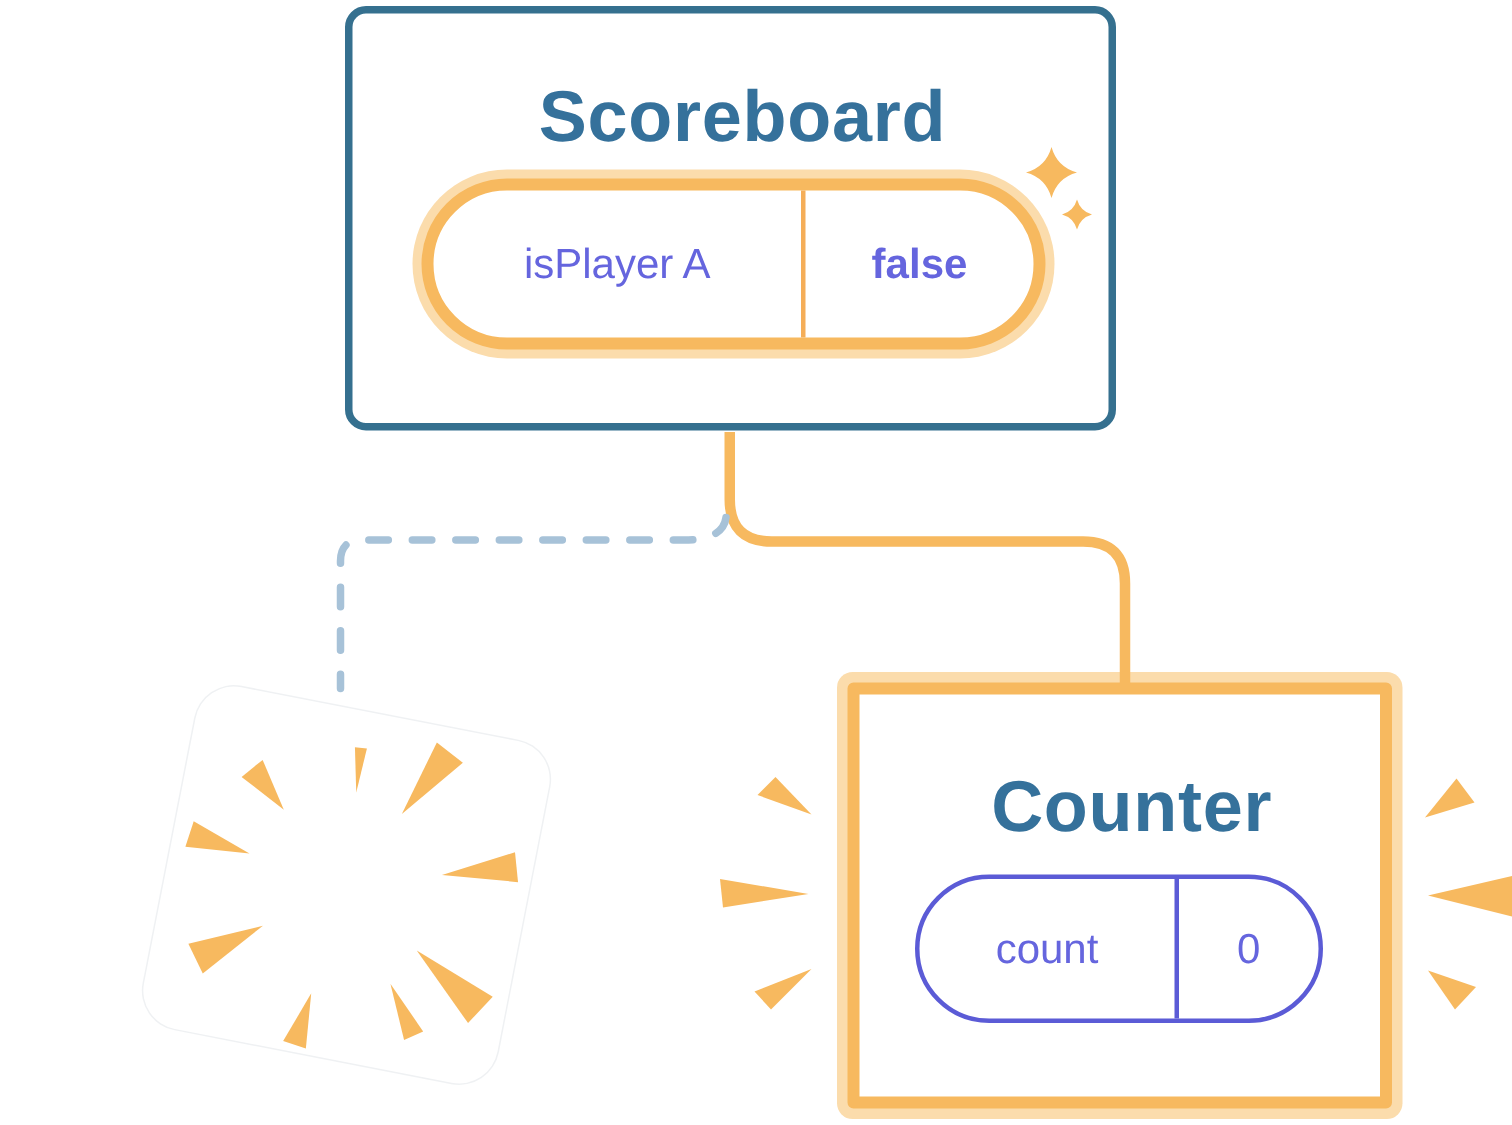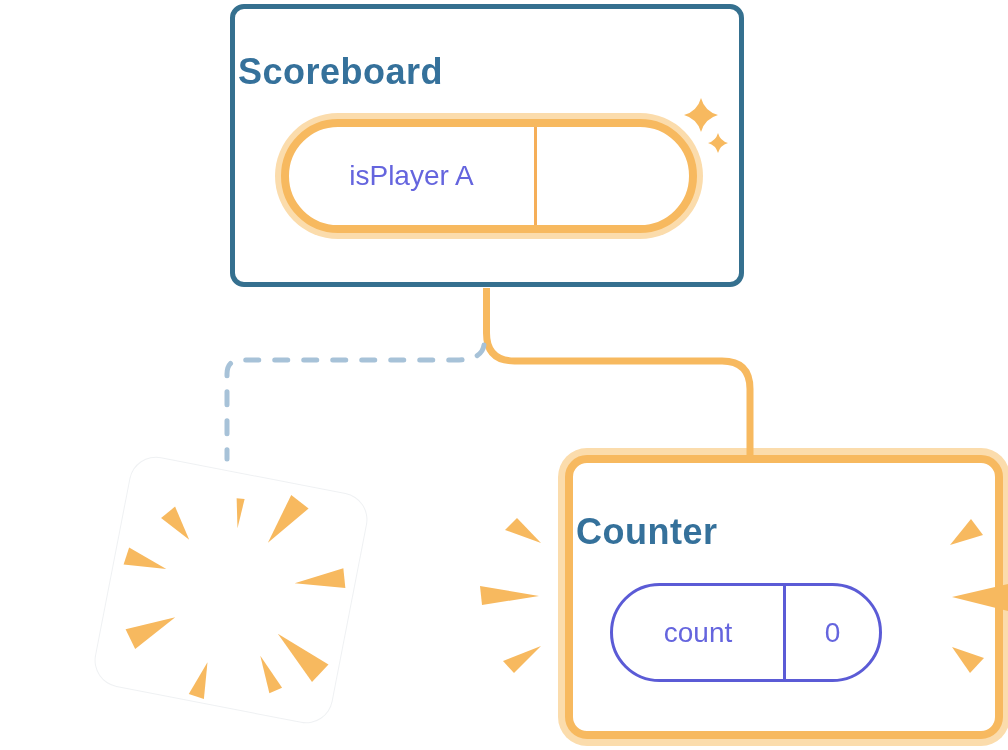--- a/index.html
+++ b/index.html
@@ -27,30 +27,30 @@
     position:absolute;
     background:var(--card-white);
   }
   .scoreboard-card{
     left:230px;top:4px;width:514px;height:283px;
     border:5px solid var(--card-border);
     border-radius:14px;
     z-index:2;
   }
   .counter-card{
-    left:565px;top:455px;width:438px;height:284px;
+    left:565px;top:455px;width:363px;height:284px;
     border:8px solid var(--orange);
-    border-radius:22px;
+    border-radius:4px;
     box-shadow:0 0 0 7px var(--orange-glow);
     z-index:2;
   }
   .card-title{
-    position:absolute;left:3px;right:0;
-    text-align:left;
-    font-size:36px;font-weight:600;
+    position:absolute;left:16px;right:0;
+    text-align:center;
+    font-size:48px;font-weight:600;
     color:var(--card-title);
     letter-spacing:.5px;
   }
   .scoreboard-card .card-title{top:42px;}
   .counter-card .card-title{top:48px;}
   
   .state-pill{
     position:absolute;
     display:flex;
     background:var(--card-white);
@@ -108,20 +108,23 @@
 <body>
 
 <div class="canvas" style="background: rgb(255, 255, 255);">
 
   <div class="card scoreboard-card">
     <div class="card-title">Scoreboard</div>
     <div class="state-pill scoreboard-pill">
       <div class="pill-section pill-key">
         <span class="pill-text">isPlayer A</span>
       </div>
+      <div class="pill-section pill-value">
+        <span class="pill-text bold">false</span>
+      </div>
     </div>
   </div>
 
   <svg class="sparkles" viewBox="0 0 60 62">
     <path class="fill-orange" d="M21 2 Q24.7 15.3 38 19 Q24.7 22.7 21 36 Q17.3 22.7 4 19 Q17.3 15.3 21 2 Z"></path>
     <path class="fill-orange" d="M38 37 Q40.2 44.8 48 47 Q40.2 49.2 38 57 Q35.8 49.2 28 47 Q35.8 44.8 38 37 Z"></path>
   </svg>
 
   <div class="burst-card">
     <svg viewBox="0 0 240 232">

